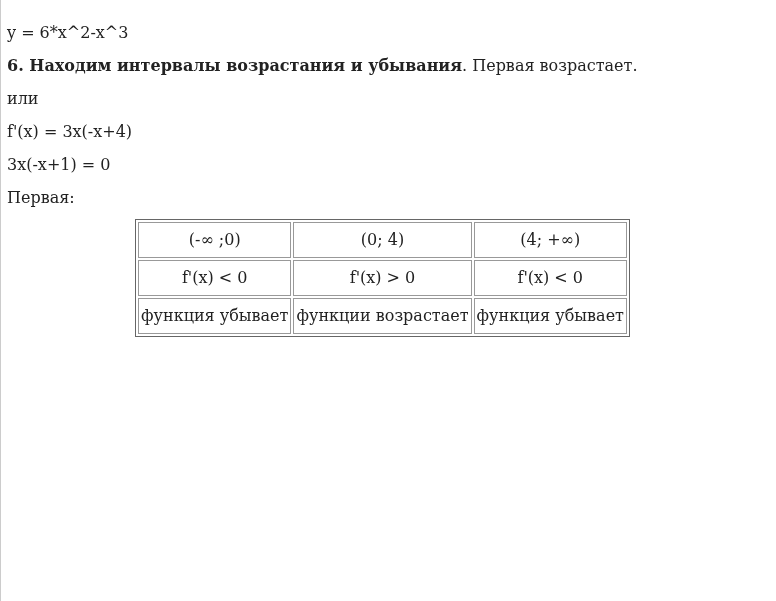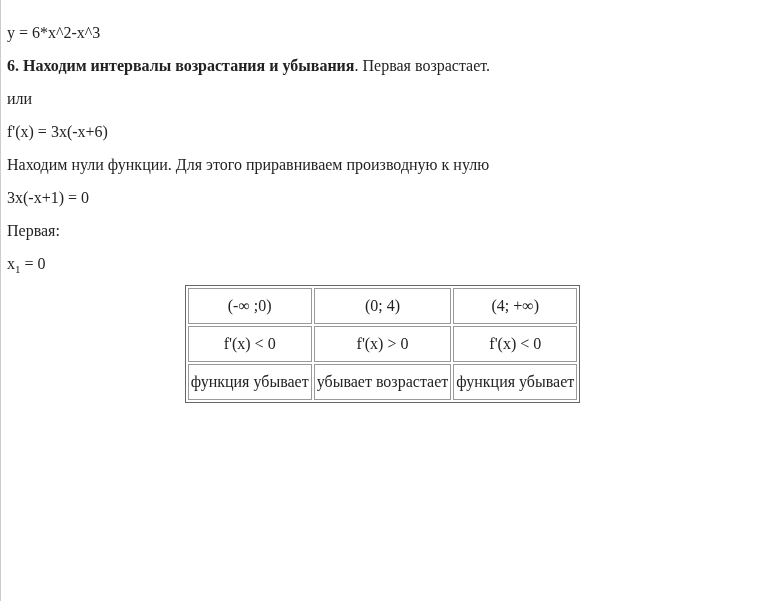--- a/index.html
+++ b/index.html
@@ -19,21 +19,20 @@
   .left-edge {
     position: absolute;
     left: 0;
     top: 0;
     width: 1px;
     height: 601px;
     background: #cccccc;
   }
   .content {
     padding: 16px 18px 0 7px;
-    font-family: Liberation Serif, serif;
   }
   p {
     margin: 0;
     line-height: 33px;
   }
   .bold { font-weight: bold; }
   sup, sub {
     font-size: 11px;
     line-height: 0;
   }
@@ -60,45 +59,43 @@
 
 <div class="content">
 
   <p>y = 6*x^2-x^3</p>
 
   <p><span class="bold">6. Находим интервалы возрастания и убывания</span><span>. Первая возрастает.</span></p>
 
 
   <p>или</p>
 
-  <p>f'(x) = 3x(-x+6)</p>
+  <p>f'(x) = 3x(-x+4)</p>
 
-  <p>Находим нули функции. Для этого приравниваем производную к нулю</p>
 
   <p>3x(-x+1) = 0</p>
 
   <p>Первая:</p>
 
-  <p><span>x</span><sub>1</sub><span> = 0</span></p>
 
 
   <table class="sign-table">
     <tbody>
       <tr>
         <td>(-∞ ;0)</td>
         <td class="col-mid">(0; 4)</td>
         <td>(4; +∞)</td>
       </tr>
       <tr>
         <td>f'(x) &lt; 0</td>
         <td class="col-mid">f'(x) &gt; 0</td>
         <td>f'(x) &lt; 0</td>
       </tr>
       <tr>
         <td>функция убывает</td>
-        <td class="col-mid">убывает возрастает</td>
+        <td class="col-mid">функции возрастает</td>
         <td>функция убывает</td>
       </tr>
     </tbody>
   </table>
 
 
 </div>
 
 </body></html>

